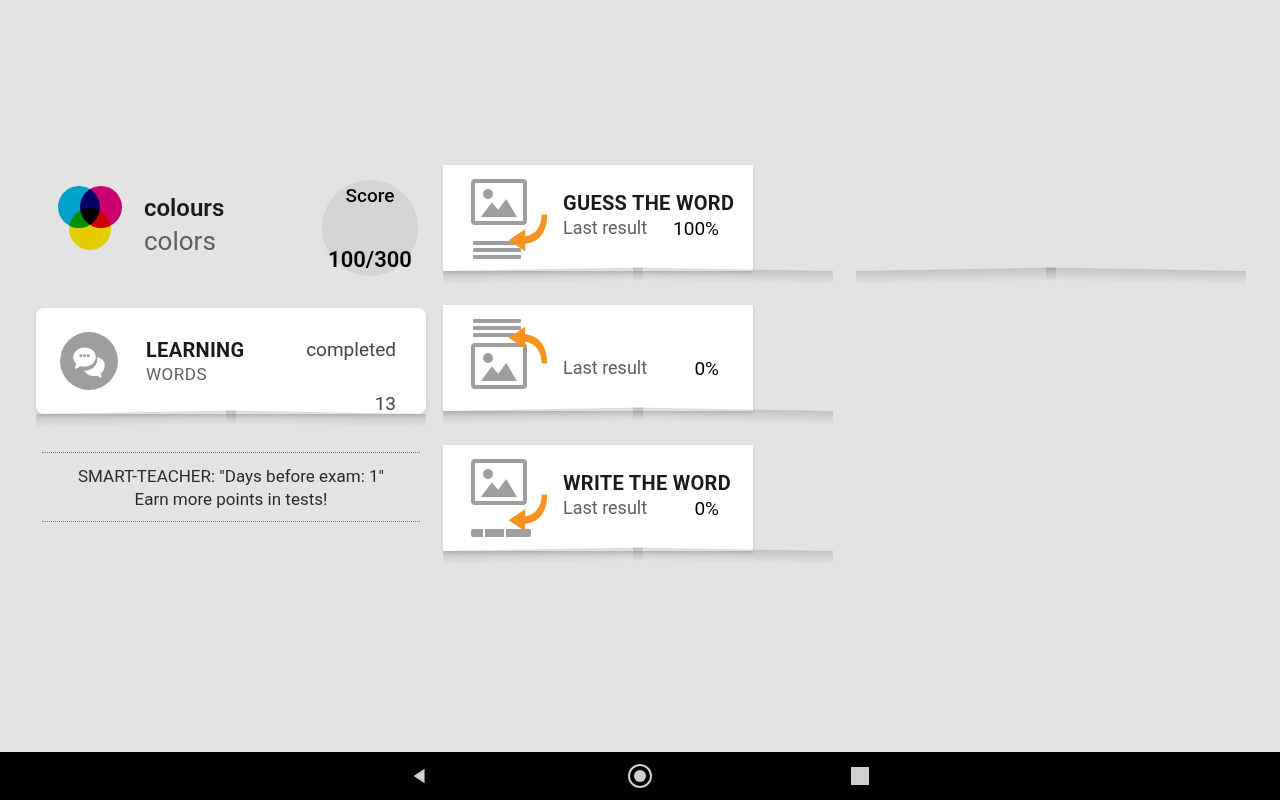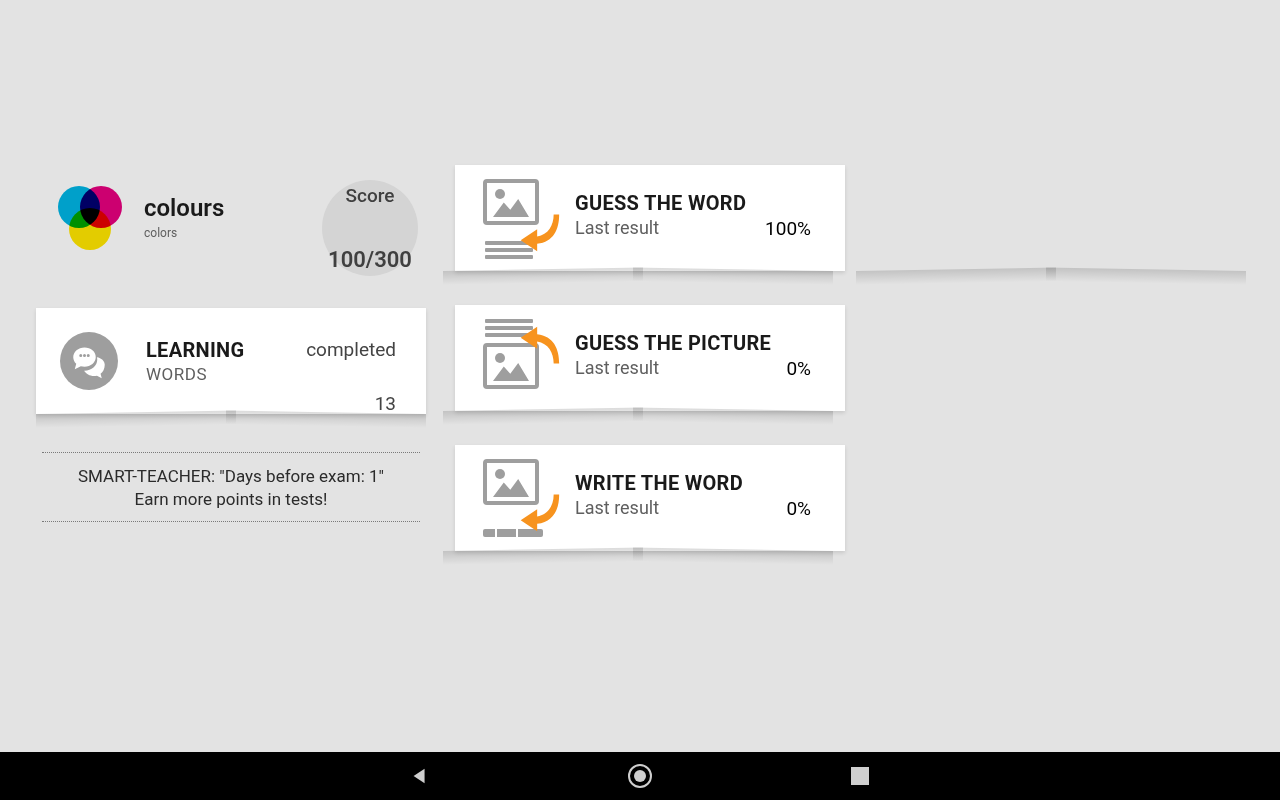--- a/index.html
+++ b/index.html
@@ -25,49 +25,49 @@
   .card-shadow.right { transform-origin: right top; transform: skewY(1deg);  }
 
   
   .hdr { position: absolute; left: 52px; top: 182px; width: 360px; height: 84px; }
   .colour-logo { position: absolute; left: 0; top: 0; width: 80px; height: 80px; }
   .colour-logo .c { position: absolute; width: 42px; height: 42px; border-radius: 50%; mix-blend-mode: multiply; }
   .colour-logo .cyan    { background:#00b4e3; left: 6px;  top: 4px; }
   .colour-logo .magenta { background:#e6007e; left: 28px; top: 4px; }
   .colour-logo .yellow  { background:#ffe600; left: 17px; top: 26px; }
   .hdr-title { position:absolute; left: 92px; top: 12px; font-size: 24px; font-weight: 600; color:#1a1a1a; }
-  .hdr-sub   { position:absolute; left: 92px; top: 44px; font-size: 12px; color:#5f5f5f; }
+  .hdr-sub   { position:absolute; left: 92px; top: 44px; font-size: 26px; color:#5f5f5f; }
 
   .score-badge {
     position:absolute; left: 322px; top: 180px; width: 96px; height: 96px;
     background:#d4d4d4; border-radius:50%;
     display:flex; flex-direction:column; align-items:center; justify-content:center;
-    color:#404040;
+    color:#000000;
     gap:40px;
   }
   .score-badge .lab { font-size:19px; font-weight:500; }
   .score-badge .val { font-size:22px; font-weight:600; }
 
   
-  #card-learning { left: 36px; top: 308px; width: 390px; height: 106px; }
+  #card-learning { left: 36px; top: 308px; width: 390px; height: 106px; border-radius: 8px; }
   .learn-icon-wrap { position:absolute; left:24px; top:24px; width:58px; height:58px; border-radius:50%; background:#9e9e9e; display:flex; align-items:center; justify-content:center; }
   .learn-icon-wrap svg { width:36px; height:36px; fill:#fff; }
   #card-learning .title { position:absolute; left:110px; top:30px; font-size:20px; font-weight:700; color:#1a1a1a; letter-spacing:.3px; }
   #card-learning .sub   { position:absolute; left:110px; top:56px; font-size:17px; color:#5f5f5f; letter-spacing:.5px; }
   #card-learning .r1    { position:absolute; right:30px; top:30px; font-size:19px; color:#444; }
   #card-learning .r2    { position:absolute; right:30px; top:56px; font-size:19px; color:#444;margin-top:28px; }
 
   
   .info { position:absolute; left:36px; top:452px; width:390px; text-align:center; color:#1a1a1a; }
   .info .head { font-size:20px; font-weight:400; letter-spacing:.3px; padding-bottom:8px; }
   .info .rule { border:0; border-top:1px dotted #7a7a7a; margin:0 6px; }
   .info .body { font-size:17px; color:#2b2b2b; padding:12px 20px 10px; line-height:1.35; }
 
   
-  .gcard { width:390px; height:106px;margin-left:12px; }
+  .gcard { width:310px; height:106px; }
   #card-guess-word    { left:443px; top:165px; }
   #card-guess-picture { left:443px; top:305px; }
   #card-write-word    { left:443px; top:445px; }
 
   .gcard .icon-box { position:absolute; left:22px; top:14px; width:86px; height:78px; }
   .gcard .title { position:absolute; left:120px; top:26px; font-size:20px; font-weight:700; color:#1a1a1a; letter-spacing:.3px; white-space:nowrap; }
   .gcard .sub   { position:absolute; left:120px; top:52px; font-size:18px; color:#5f5f5f; }
   .gcard .pct   { position:absolute; right:34px; top:52px; font-size:19px; color:#000000; }
 
   
@@ -169,21 +169,20 @@
           <span></span>
           <span></span>
         </div>
       <div class="img-ph" style="left:6px; top:24px;"></div>
       <div class="arrow" style="left:40px; top:6px;">
         <svg viewBox="0 0 48 48">
             <path d="M40 42c0-12-6-22-18-24v8L4 14 22 2v8c18 2 24 16 24 32h-6z"></path>
           </svg>
       </div>
     </div>
-    <div class="title">GUESS THE PICTURE</div>
     <div class="sub">Last result</div>
     <div class="pct">0%</div>
   </div>
   <div class="card-shadow left" style="left:443px; top:411px; width:200px;"></div>
   <div class="card-shadow right" style="left:633px; top:411px; width:200px;"></div>
 
   <div id="card-write-word" class="card gcard">
     <div class="icon-box">
       <div class="img-ph" style="left:6px; top:0;"></div>
       <div class="bar-seg"></div>

